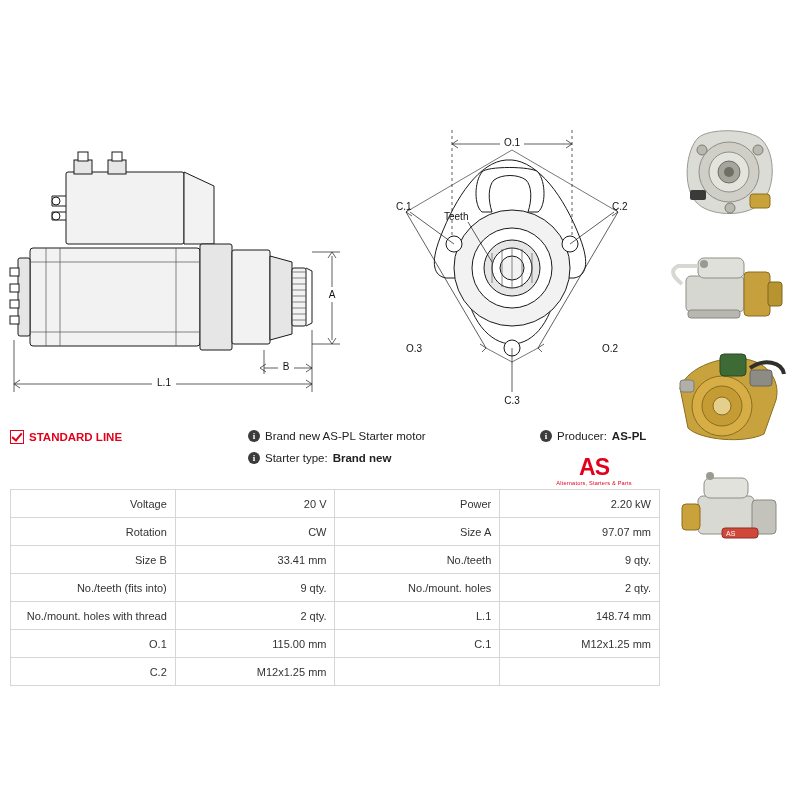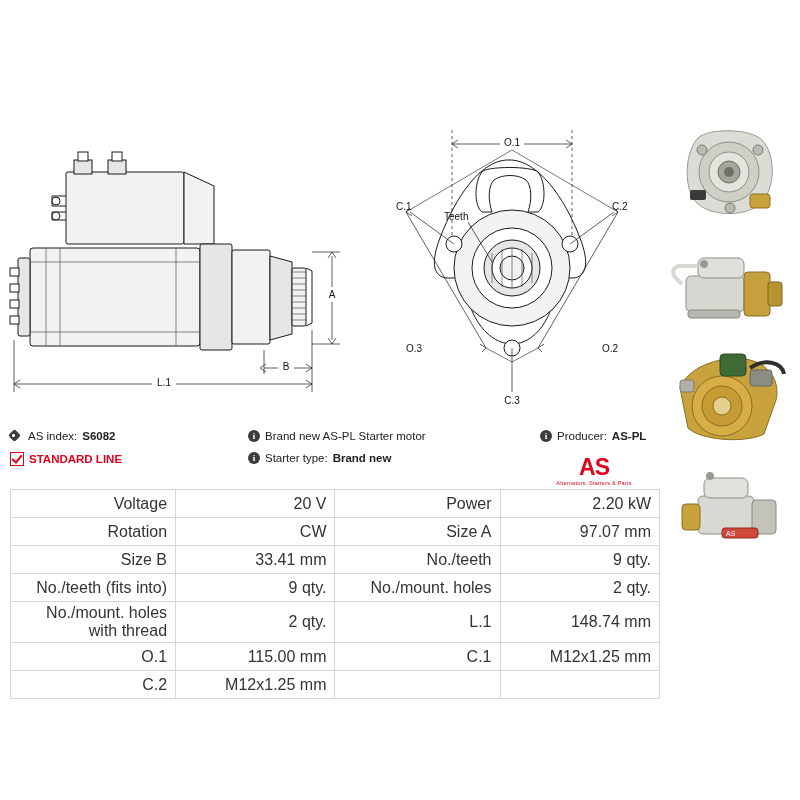--- a/index.html
+++ b/index.html
@@ -165,21 +165,21 @@
     margin-top: 1px;
   }
 
   
   table.specs {
     position: absolute;
     left: 10px;
     top: 489px;
     width: 650px;
     border-collapse: collapse;
-    font-size: 16px;
+    font-size: 11px;
   }
   table.specs td {
     border: 1px solid #d6d6d6;
     height: 23px;
     padding: 2px 8px;
     vertical-align: middle;
   }
   td.k { text-align: right; color: #333; width: 165px; }
   td.v { text-align: right; color: #333; width: 160px; }
   td.empty { border: 1px solid #d6d6d6; }
@@ -382,25 +382,20 @@
         <text x="62" y="80" font-family="Liberation Sans" font-size="7" fill="#ffffff">AS</text>
         <circle cx="46" cy="20" r="4" fill="#9a9a92"></circle>
       </svg>
     </div>
   </div>
 
   <div class="inforow">
 
     <div class="info-col c1">
       <div class="info-line">
-        <span class="icon-tag"></span>
-        <span class="lbl">AS index:</span>
-        <span class="val">S6082</span>
-      </div>
-      <div class="info-line">
         <span class="icon-check"></span>
         <span class="val-red">STANDARD LINE</span>
       </div>
     </div>
 
     <div class="info-col c2">
       <div class="info-line">
         <span class="icon-i">i</span>
         <span class="lbl">Brand new AS-PL Starter motor</span>
       </div>

